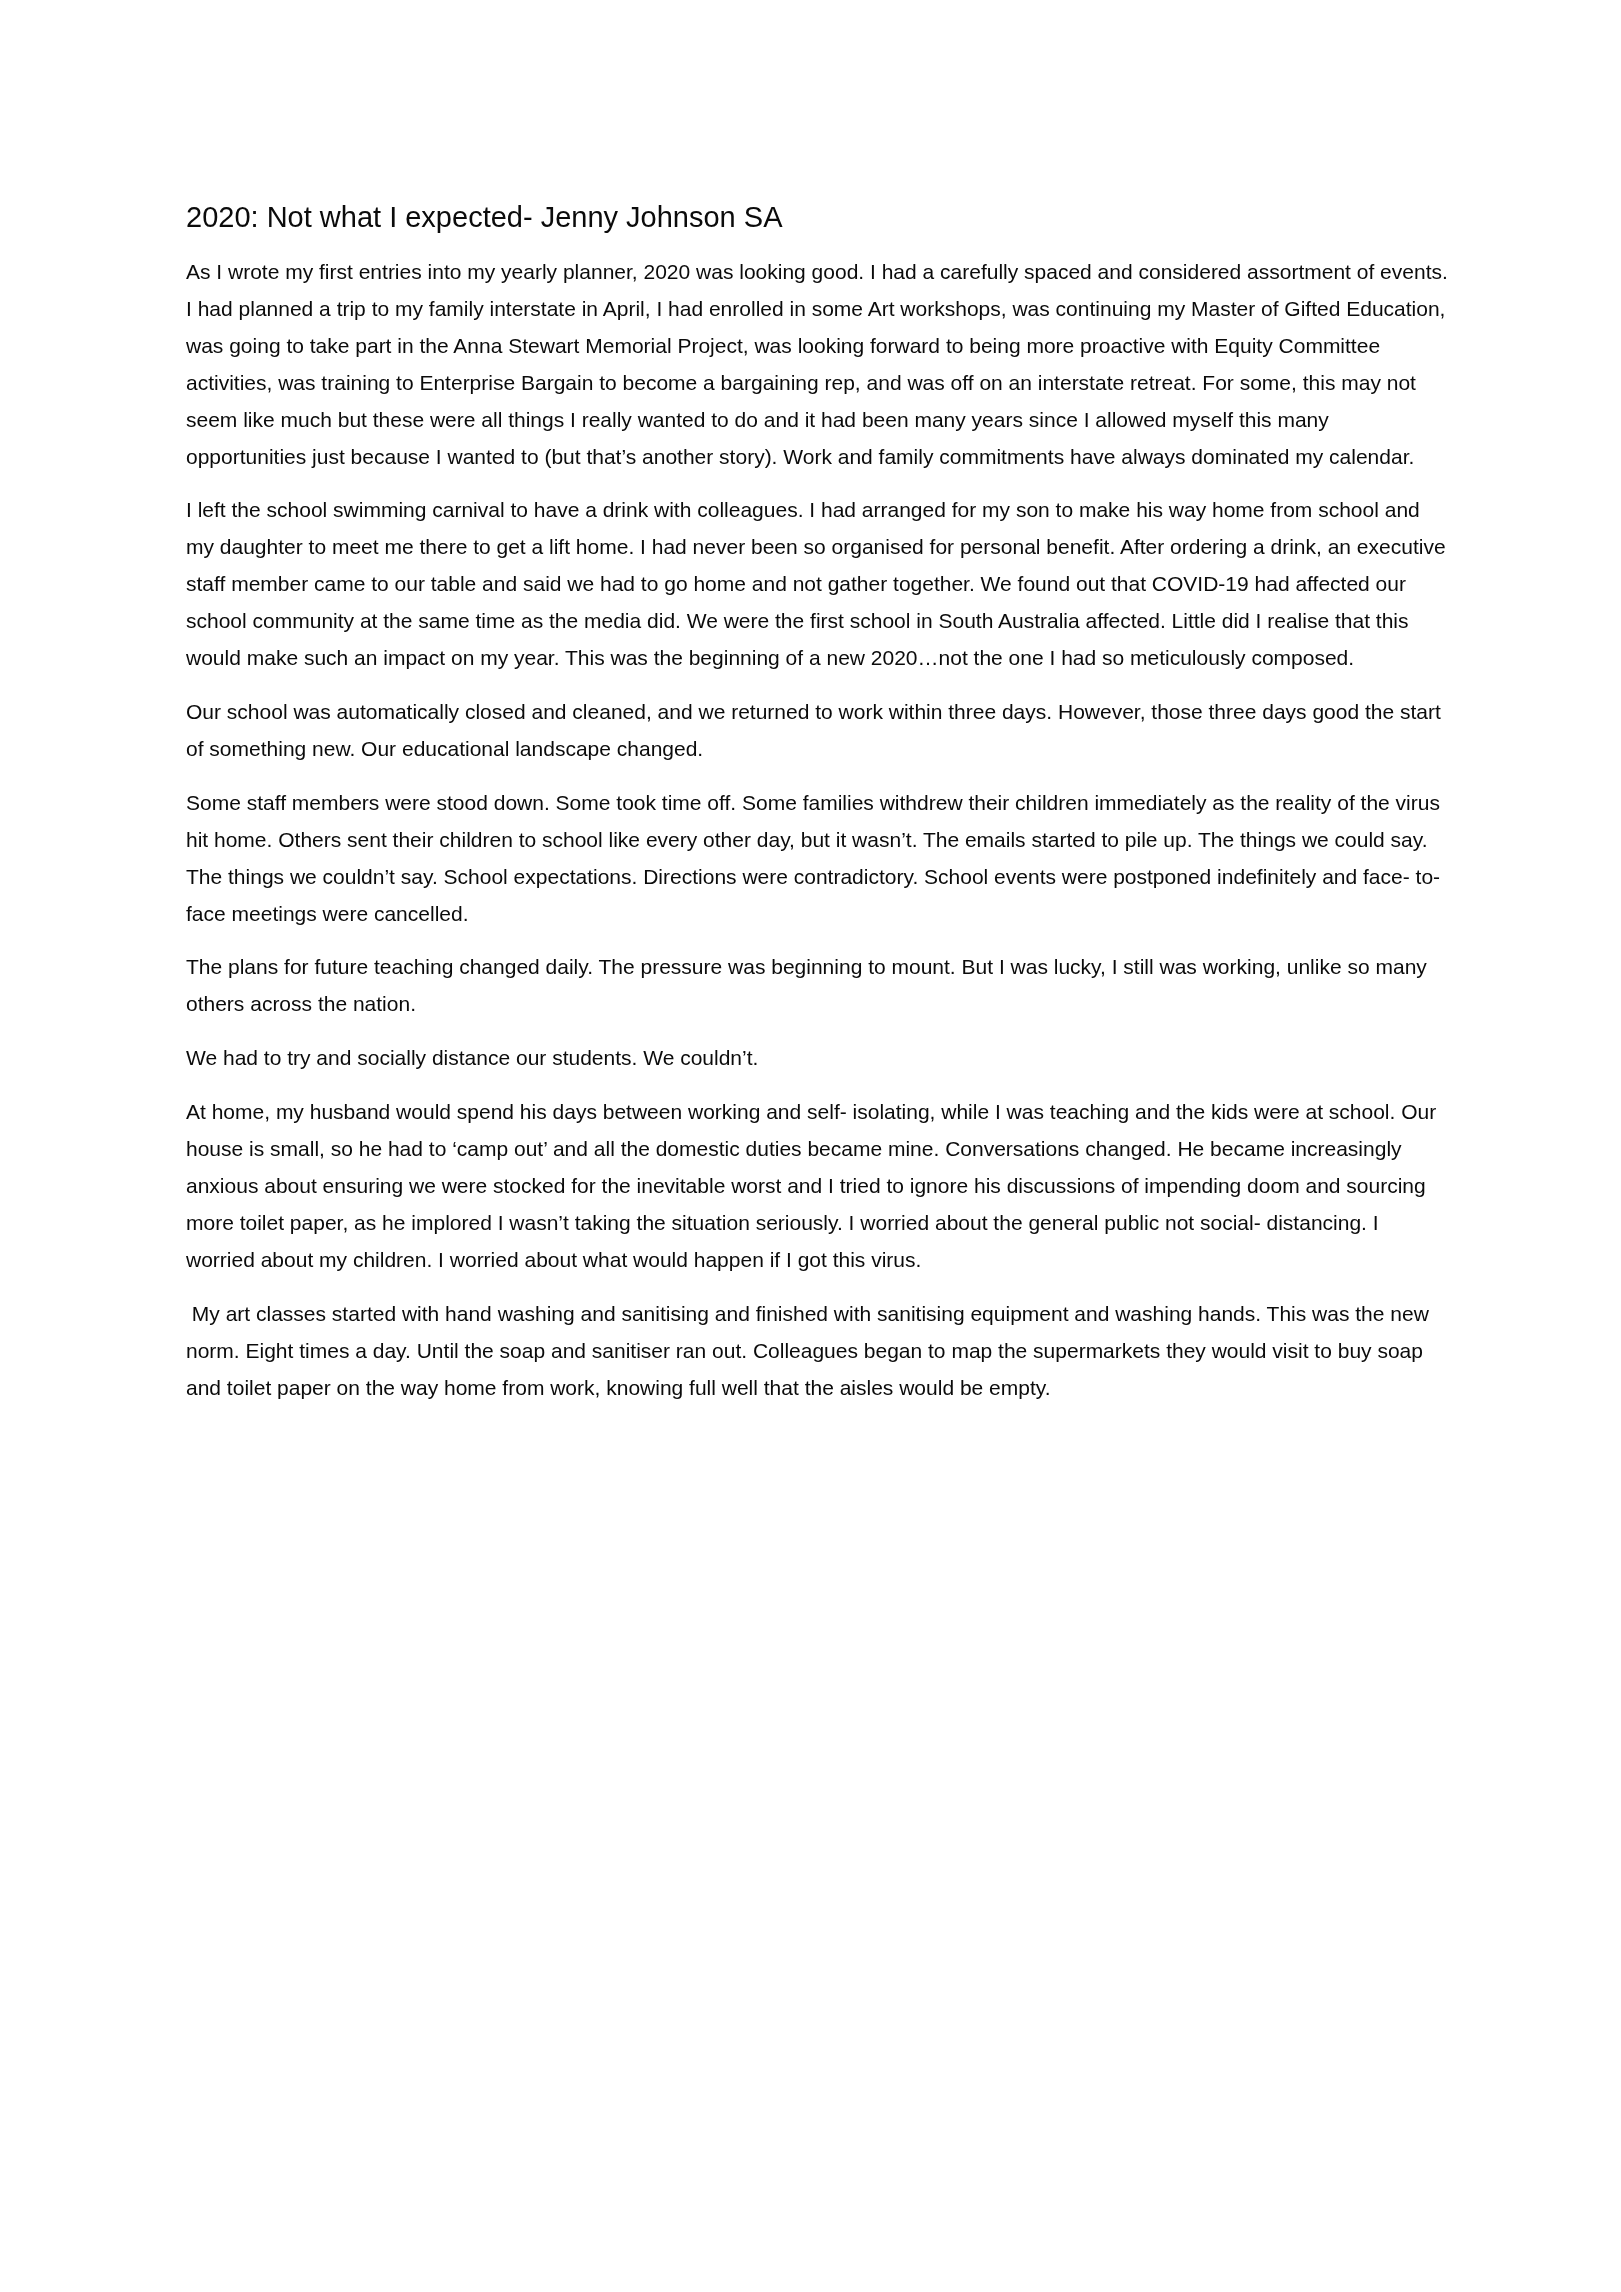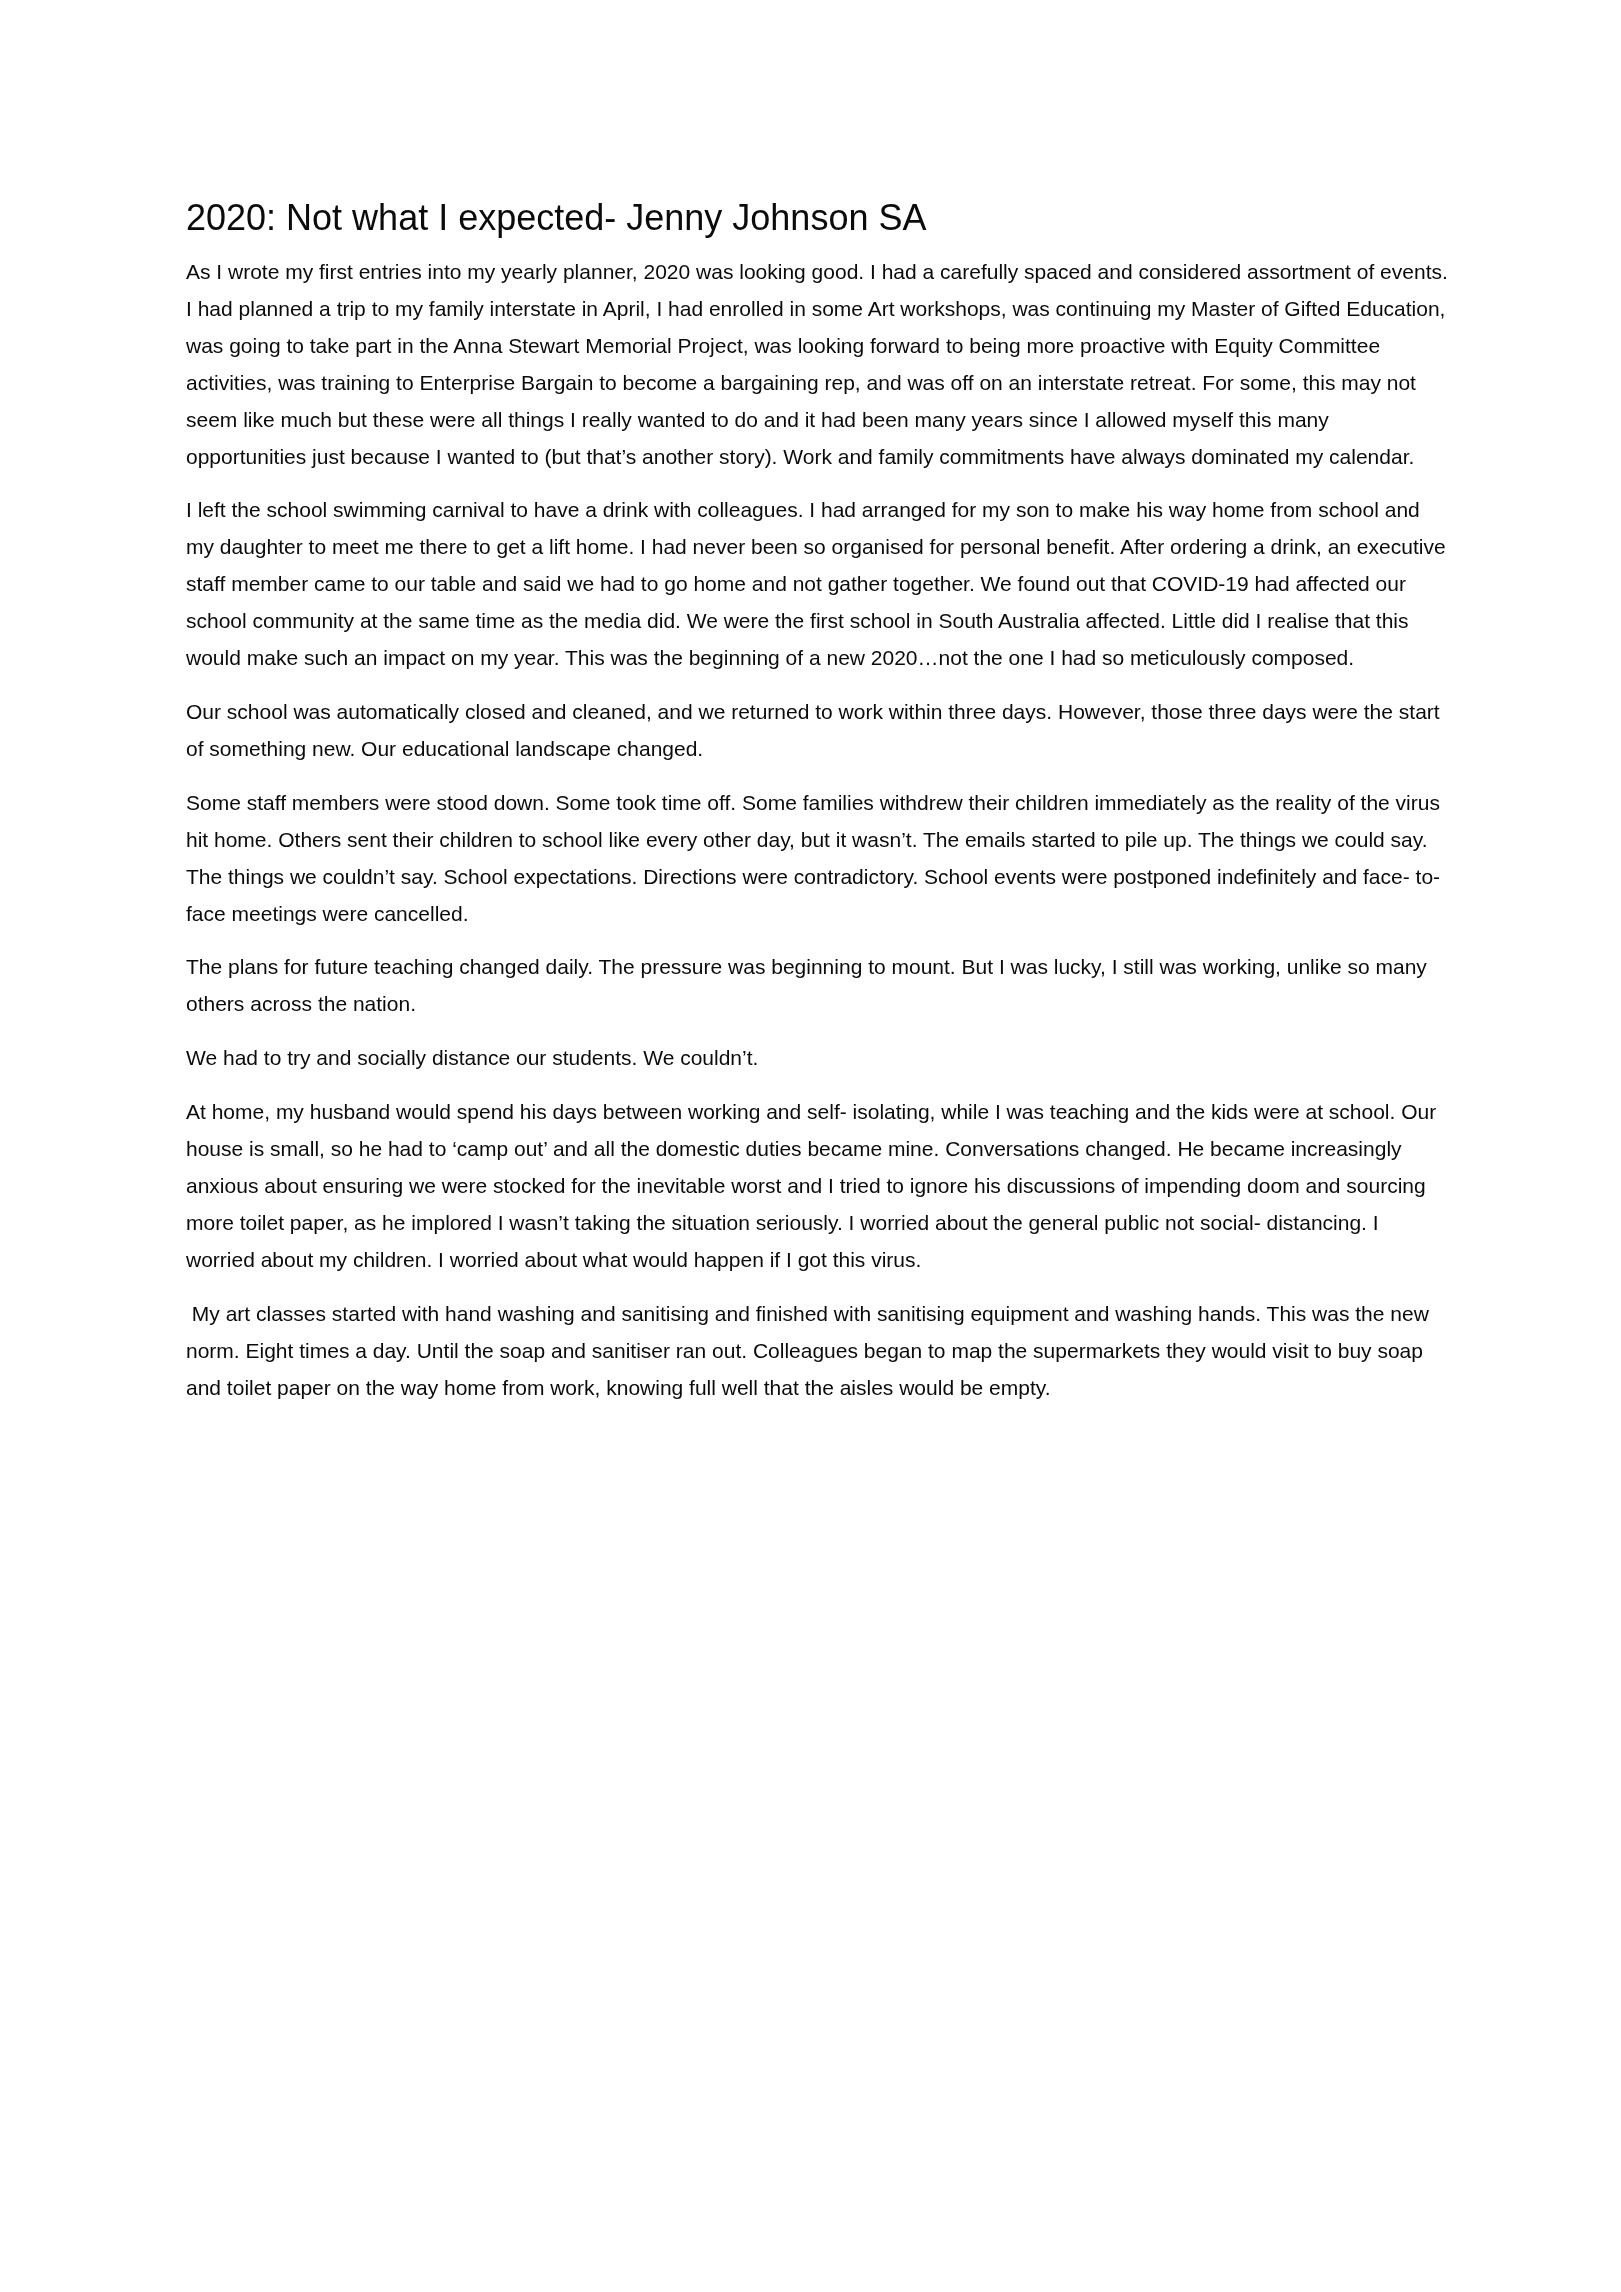--- a/index.html
+++ b/index.html
@@ -15,40 +15,40 @@
     -webkit-font-smoothing: antialiased;
   }
   .page {
     box-sizing: border-box;
     width: 1621px;
     height: 2293px;
     padding: 199px 169px 0 186px;
     background: #ffffff;
   }
   .doc-title {
-    font-size: 36px;
+    font-size: 29px;
     line-height: 37px;
     margin: 0 0 16.7px 0;
     white-space: pre-wrap;
   }
   .doc-paragraph {
     font-size: 21px;
     line-height: 37px;
     margin: 0 0 16.7px 0;
     white-space: pre-wrap;
   }
 </style>
 </head>
 <body>
 
 <div class="page">
   <div class="doc-title">2020: Not what I expected- Jenny Johnson SA</div>
 
   <p class="doc-paragraph">As I wrote my first entries into my yearly planner, 2020 was looking good. I had a carefully spaced and considered assortment of events. I had planned a trip to my family interstate in April, I had enrolled in some Art workshops, was continuing my Master of Gifted Education, was going to take part in the Anna Stewart Memorial Project, was looking forward to being more proactive with Equity Committee activities, was training to Enterprise Bargain to become a bargaining rep, and was off on an interstate retreat. For some, this may not seem like much but these were all things I really wanted to do and it had been many years since I allowed myself this many opportunities just because I wanted to (but that’s another story). Work and family commitments have always dominated my calendar.</p>
   <p class="doc-paragraph">I left the school swimming carnival to have a drink with colleagues. I had arranged for my son to make his way home from school and my daughter to meet me there to get a lift home. I had never been so organised for personal benefit. After ordering a drink, an executive staff member came to our table and said we had to go home and not gather together. We found out that COVID-19 had affected our school community at the same time as the media did. We were the first school in South Australia affected. Little did I realise that this would make such an impact on my year. This was the beginning of a new 2020…not the one I had so meticulously composed.</p>
-  <p class="doc-paragraph">Our school was automatically closed and cleaned, and we returned to work within three days. However, those three days were the start of something new. Our educational landscape changed.</p>
+  <p class="doc-paragraph">Our school was automatically closed and cleaned, and we returned to work within three days. However, those three days good the start of something new. Our educational landscape changed.</p>
   <p class="doc-paragraph">Some staff members were stood down. Some took time off. Some families withdrew their children immediately as the reality of the virus hit home. Others sent their children to school like every other day, but it wasn’t. The emails started to pile up. The things we could say. The things we couldn’t say. School expectations. Directions were contradictory. School events were postponed indefinitely and face- to- face meetings were cancelled.</p>
   <p class="doc-paragraph">The plans for future teaching changed daily. The pressure was beginning to mount. But I was lucky, I still was working, unlike so many others across the nation.</p>
   <p class="doc-paragraph">We had to try and socially distance our students. We couldn’t.</p>
   <p class="doc-paragraph">At home, my husband would spend his days between working and self- isolating, while I was teaching and the kids were at school. Our house is small, so he had to ‘camp out’ and all the domestic duties became mine. Conversations changed. He became increasingly anxious about ensuring we were stocked for the inevitable worst and I tried to ignore his discussions of impending doom and sourcing more toilet paper, as he implored I wasn’t taking the situation seriously. I worried about the general public not social- distancing. I worried about my children. I worried about what would happen if I got this virus.</p>
   <p class="doc-paragraph"> My art classes started with hand washing and sanitising and finished with sanitising equipment and washing hands. This was the new norm. Eight times a day. Until the soap and sanitiser ran out. Colleagues began to map the supermarkets they would visit to buy soap and toilet paper on the way home from work, knowing full well that the aisles would be empty.</p>
 </div>
 
 
 </body></html>

